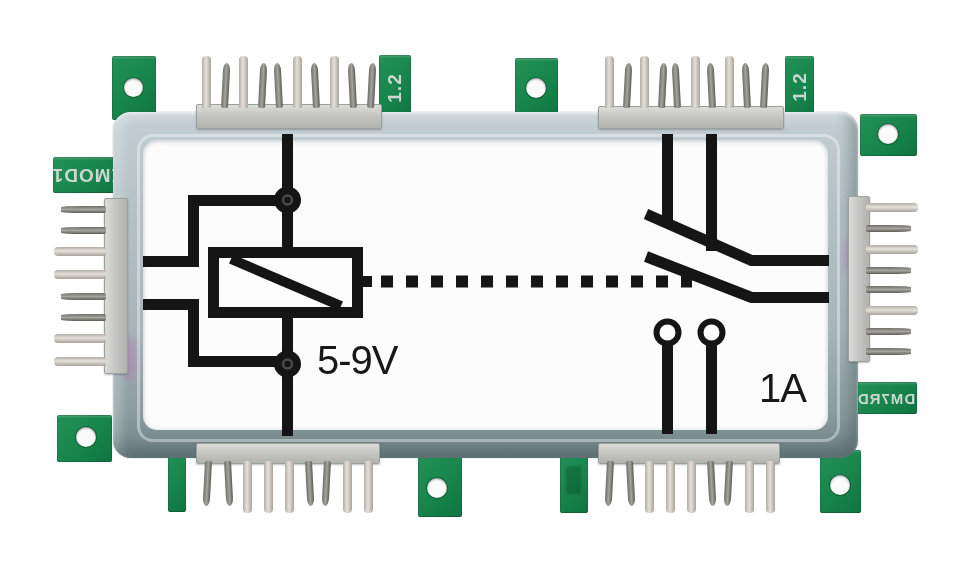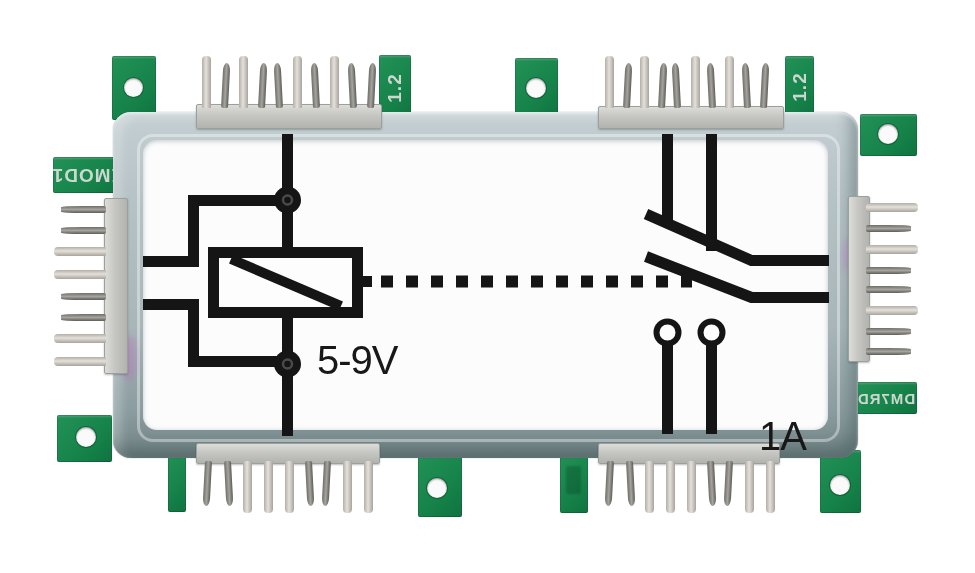--- a/index.html
+++ b/index.html
@@ -224,15 +224,15 @@
 
     <circle cx="287.5" cy="200" r="13.5" fill="#151515" stroke="none"></circle>
     <circle cx="287.5" cy="200" r="4.5" stroke="#4a4a4a" stroke-width="2.5"></circle>
     <circle cx="287.5" cy="364" r="13.5" fill="#151515" stroke="none"></circle>
     <circle cx="287.5" cy="364" r="4.5" stroke="#4a4a4a" stroke-width="2.5"></circle>
   </svg>
 
   <div class="sch-label" style="left:317px;top:341px;">
     <div>5-9V</div>
   </div>
-  <div class="sch-label" style="left:759px;top:369px;margin-top:48px;">1A</div>
+  <div class="sch-label" style="left:759px;top:369px;">1A</div>
 
 </div>
 
 </body></html>

